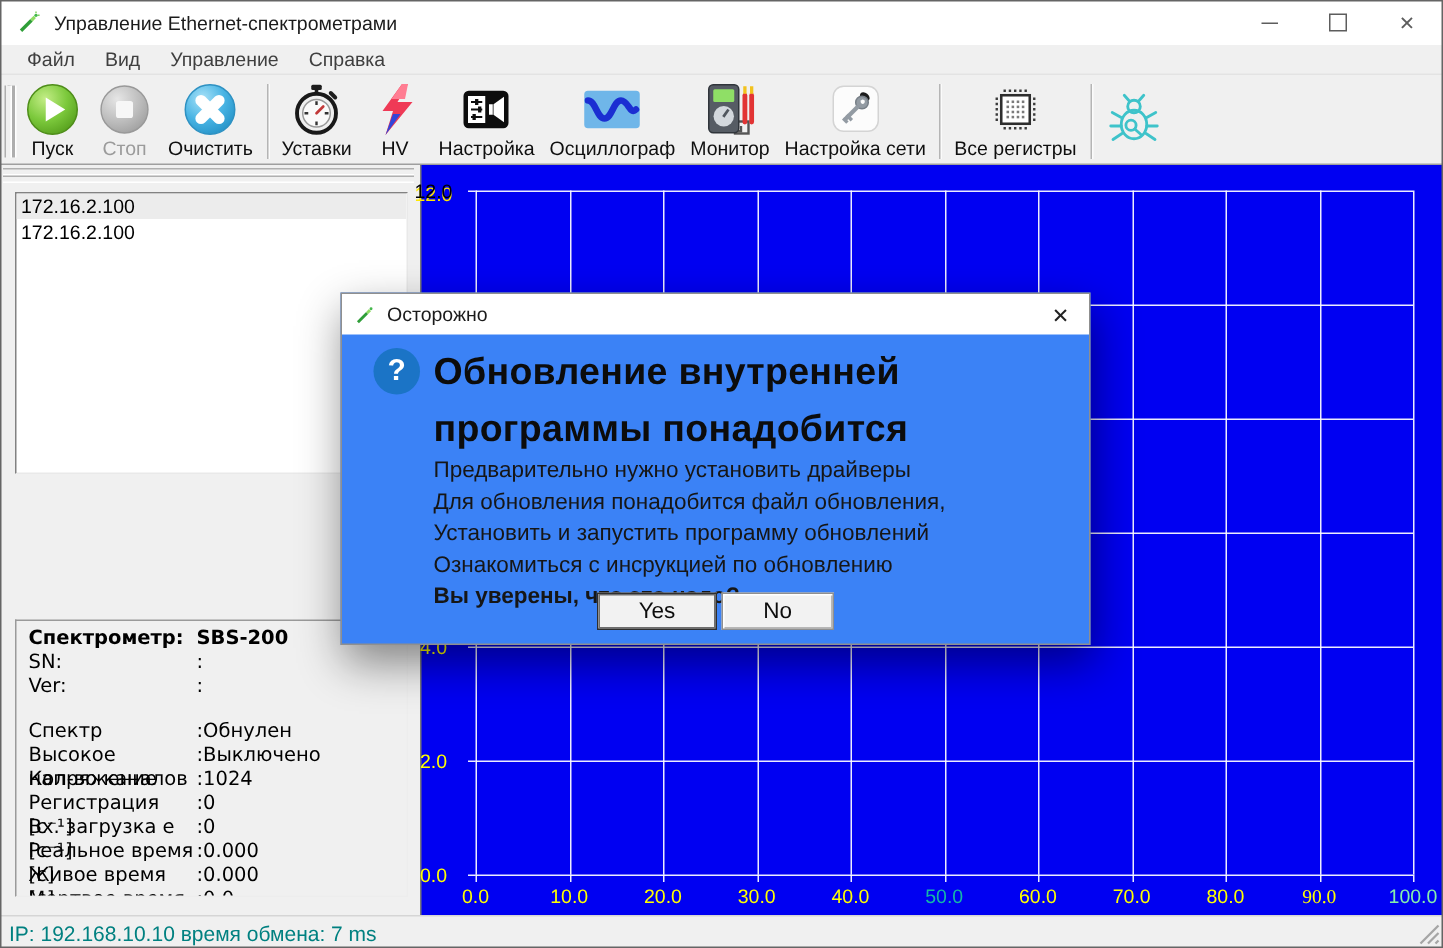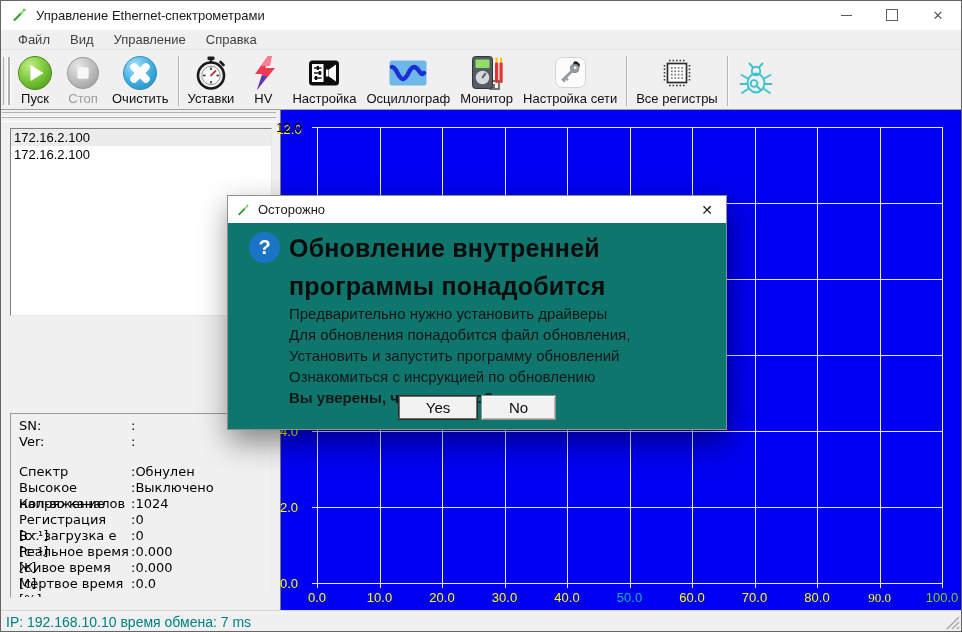--- a/index.html
+++ b/index.html
@@ -76,21 +76,21 @@
   .ylab{position:absolute;font-size:13px;color:#ffff00;text-align:center;width:40px;white-space:nowrap;}
   .ylab.ymax{color:#000;text-shadow:0 2px 0 #ffe800;}
 
   
   .statusbar{position:absolute;left:0;top:610px;width:962px;height:22px;background:#f0f0f0;
              border-top:1px solid #d5d5d5;box-sizing:border-box;}
   .status-text{position:absolute;left:6px;top:3px;font-size:14px;color:#008080;}
   .resize-grip{position:absolute;right:2px;bottom:2px;}
 
   
-  .dialog{position:absolute;left:227px;top:195px;width:500px;height:235px;background:#0f766e;
+  .dialog{position:absolute;left:227px;top:195px;width:500px;height:235px;background:#3b82f6;
           z-index:100;border:1px solid #8f8f8f;box-sizing:border-box;
           box-shadow:2px 12px 28px rgba(0,0,0,0.45);}
   .dlg-titlebar{position:absolute;left:0;top:0;width:100%;height:27px;background:#ffffff;
                 display:flex;align-items:center;}
   .dlg-title{font-size:13px;color:#1b1b1b;margin-left:8px;}
   .dlg-close{position:absolute;right:0;top:0;width:38px;height:27px;display:flex;
              align-items:center;justify-content:center;color:#222;font-size:14px;}
   .q-icon{position:absolute;left:21px;top:36px;width:31px;height:31px;border-radius:50%;
           background:#1b74c6;color:#fff;font-weight:bold;font-size:20px;display:flex;
           align-items:center;justify-content:center;}
@@ -349,20 +349,24 @@
       <div class="list-item">172.16.2.100</div>
     </div>
 
   <span class="ip-row-label">IP:</span>
   <input class="ip-input sunken" type="text" value="172.16.2.100" style="">
   <div class="btn btn-apply">Применить</div>
   <div class="btn btn-add">Добавить</div>
   <div class="btn btn-del">Удалить</div>
 
   <div class="info-box" id="info-box">
+      <div class="info-row bold">
+        <span class="info-label">Спектрометр:</span>
+        <span class="info-value">SBS-200</span>
+      </div>
       <div class="info-row">
         <span class="info-label">SN:</span>
         <span class="info-value">:</span>
       </div>
       <div class="info-row">
         <span class="info-label">Ver:</span>
         <span class="info-value">:</span>
       </div>
       <div class="info-spacer"></div>
       <div class="info-row">
@@ -426,21 +430,21 @@
     <div class="tickstub" style="left: 473.5px; top: 473px; width: 1px; height: 5px;"></div>
     <div class="xlab" style="left: 473.5px; top: 480px; color: rgb(255, 255, 0);">70.0</div>
     <div class="gridline" style="left: 536px; top: 17px; width: 1px; height: 456px;"></div>
     <div class="tickstub" style="left: 536px; top: 473px; width: 1px; height: 5px;"></div>
     <div class="xlab" style="left: 536px; top: 480px; color: rgb(255, 255, 0);">80.0</div>
     <div class="gridline" style="left: 598.5px; top: 17px; width: 1px; height: 456px;"></div>
     <div class="tickstub" style="left: 598.5px; top: 473px; width: 1px; height: 5px;"></div>
     <div class="xlab" style="left: 598.5px; top: 480px; color: rgb(255, 255, 0); font-family: Liberation Serif, serif;">90.0</div>
     <div class="gridline" style="left: 661px; top: 17px; width: 1px; height: 456px;"></div>
     <div class="tickstub" style="left: 661px; top: 473px; width: 1px; height: 5px;"></div>
-    <div class="xlab" style="left: 661px; top: 480px; color: #84cc16;">100.0</div>
+    <div class="xlab" style="left: 661px; top: 480px; color: #86efac;">100.0</div>
     <div class="gridline" style="left: 36px; top: 473px; width: 625px; height: 1px;"></div>
     <div class="tickstub" style="left: 31px; top: 473px; width: 5px; height: 1px;"></div>
     <div class="ylab" style="left: -12px; top: 466px; color: rgb(255, 255, 0);">0.0</div>
     <div class="gridline" style="left: 36px; top: 397px; width: 625px; height: 1px;"></div>
     <div class="tickstub" style="left: 31px; top: 397px; width: 5px; height: 1px;"></div>
     <div class="ylab" style="left: -12px; top: 390px; color: rgb(255, 255, 0);">2.0</div>
     <div class="gridline" style="left: 36px; top: 321px; width: 625px; height: 1px;"></div>
     <div class="tickstub" style="left: 31px; top: 321px; width: 5px; height: 1px;"></div>
     <div class="ylab" style="left: -12px; top: 314px; color: rgb(255, 255, 0);">4.0</div>
     <div class="gridline" style="left: 36px; top: 245px; width: 625px; height: 1px;"></div>

